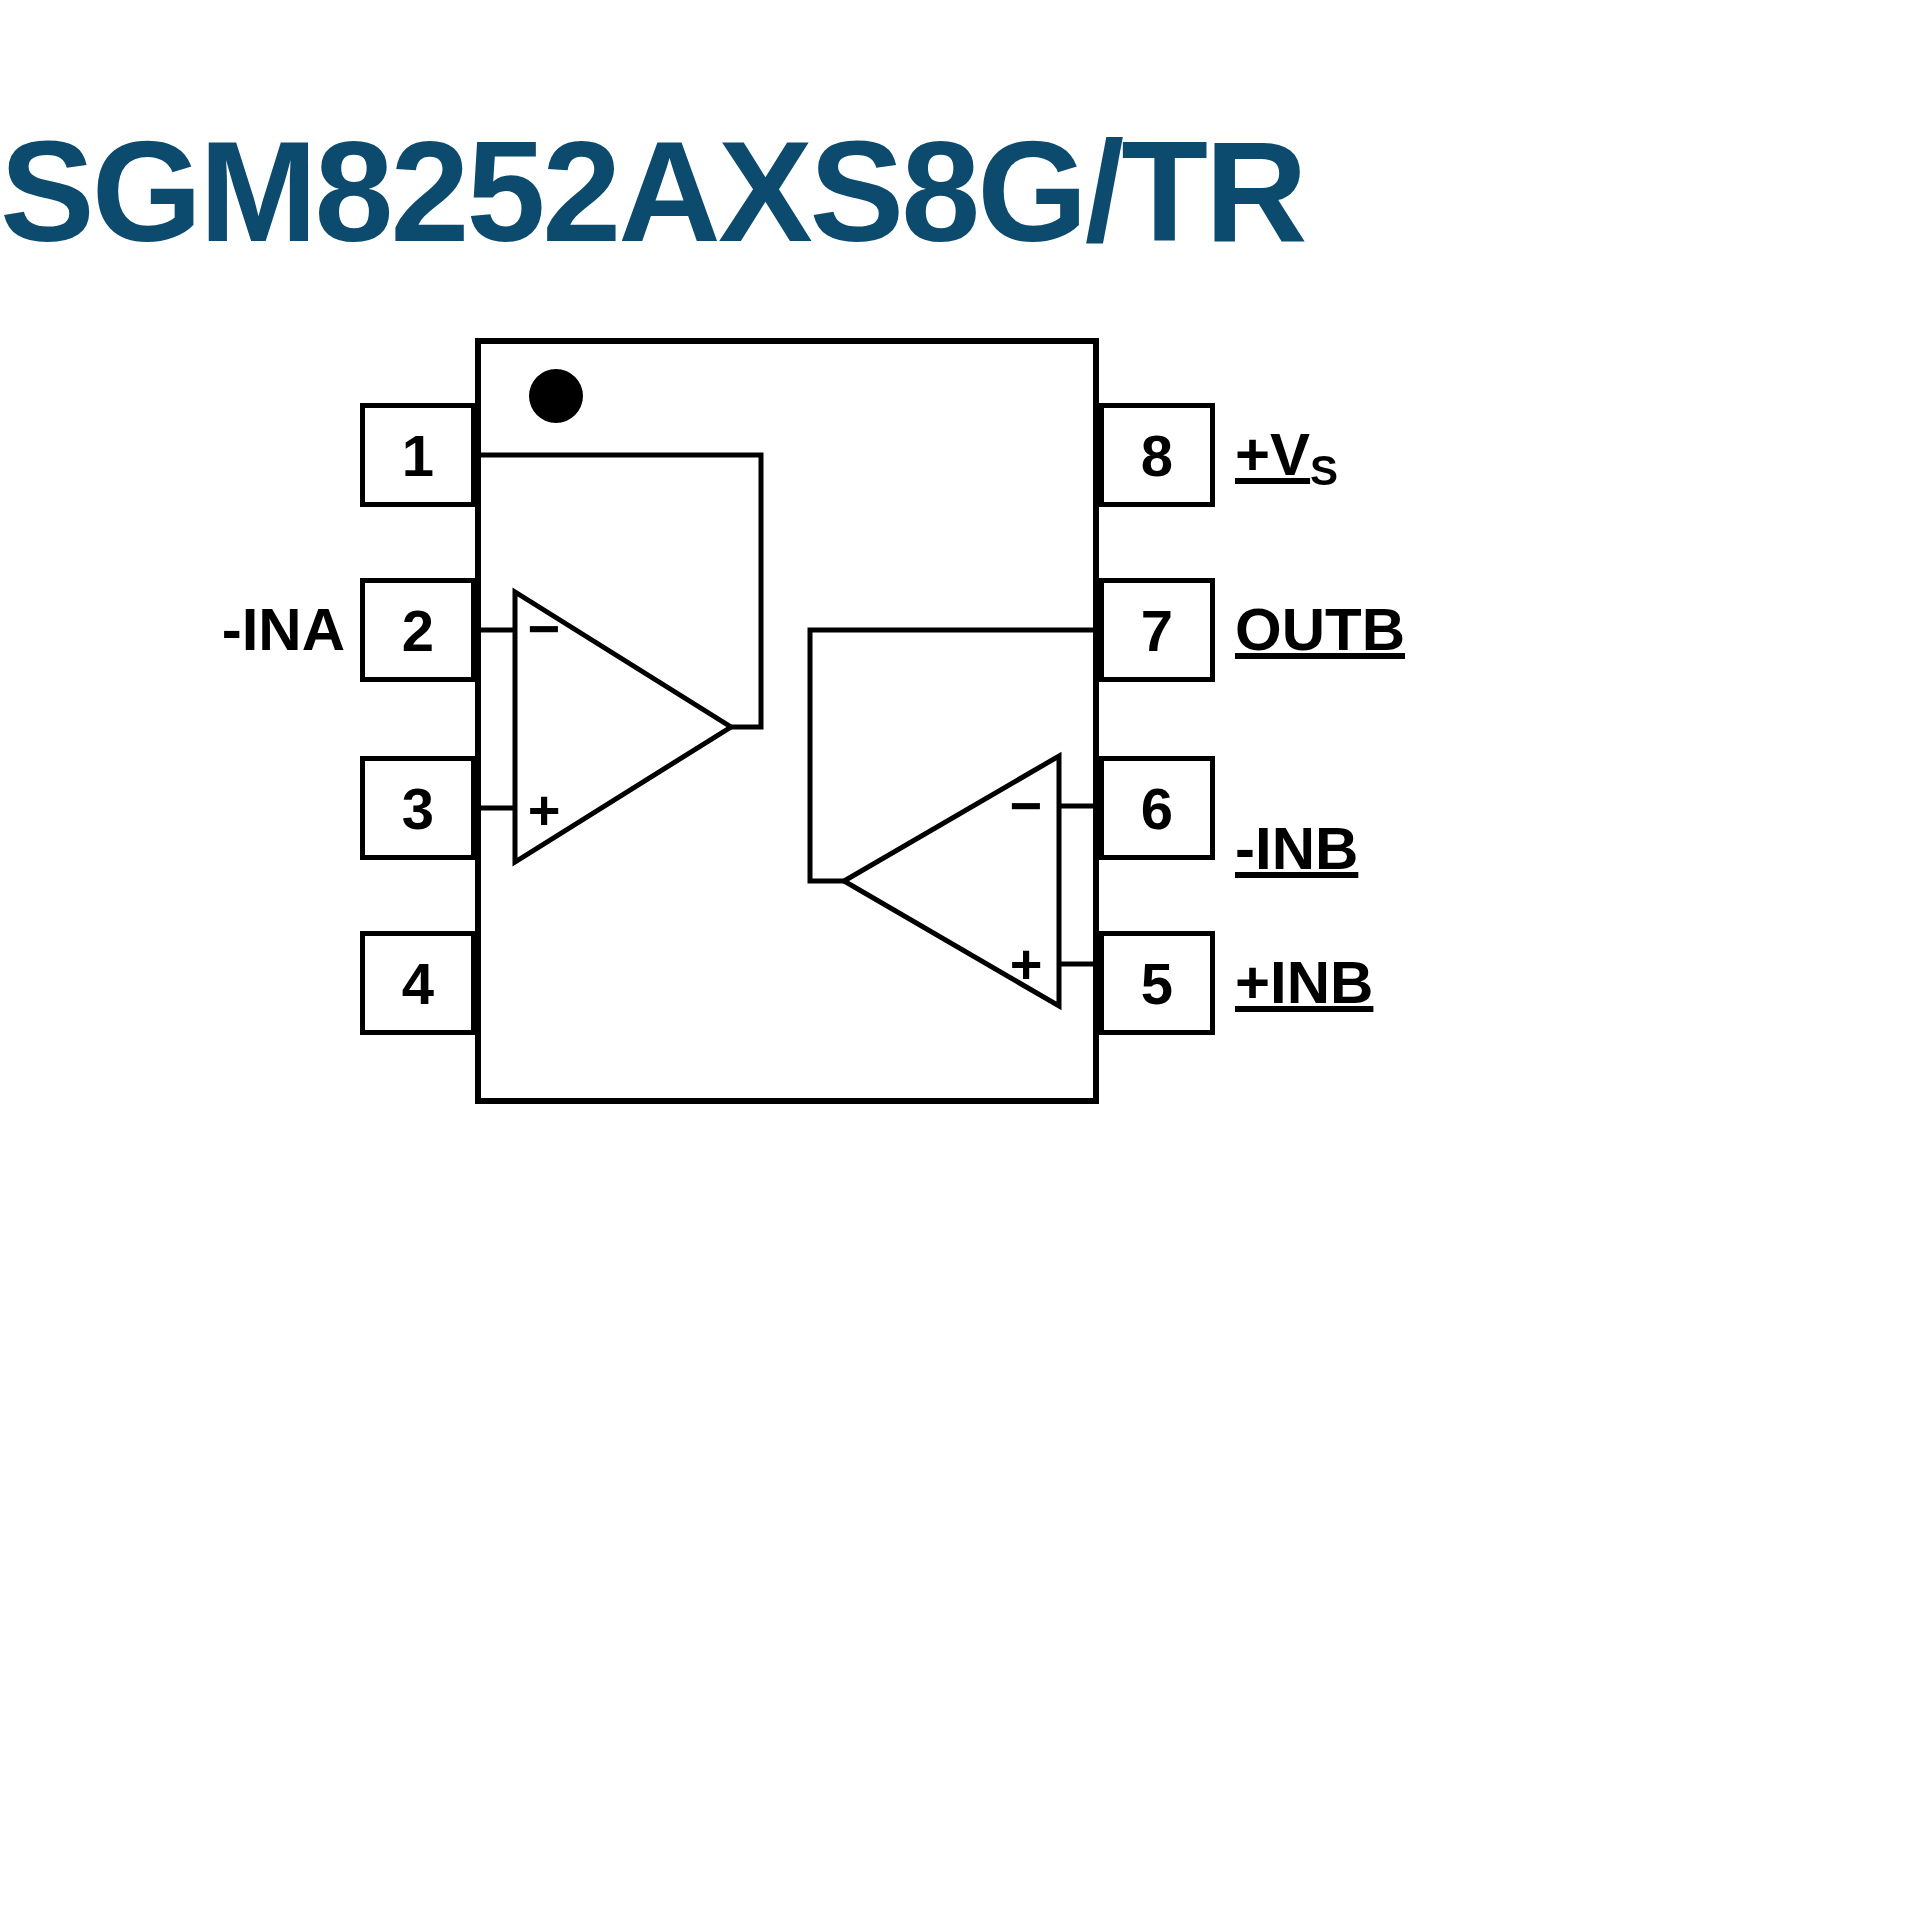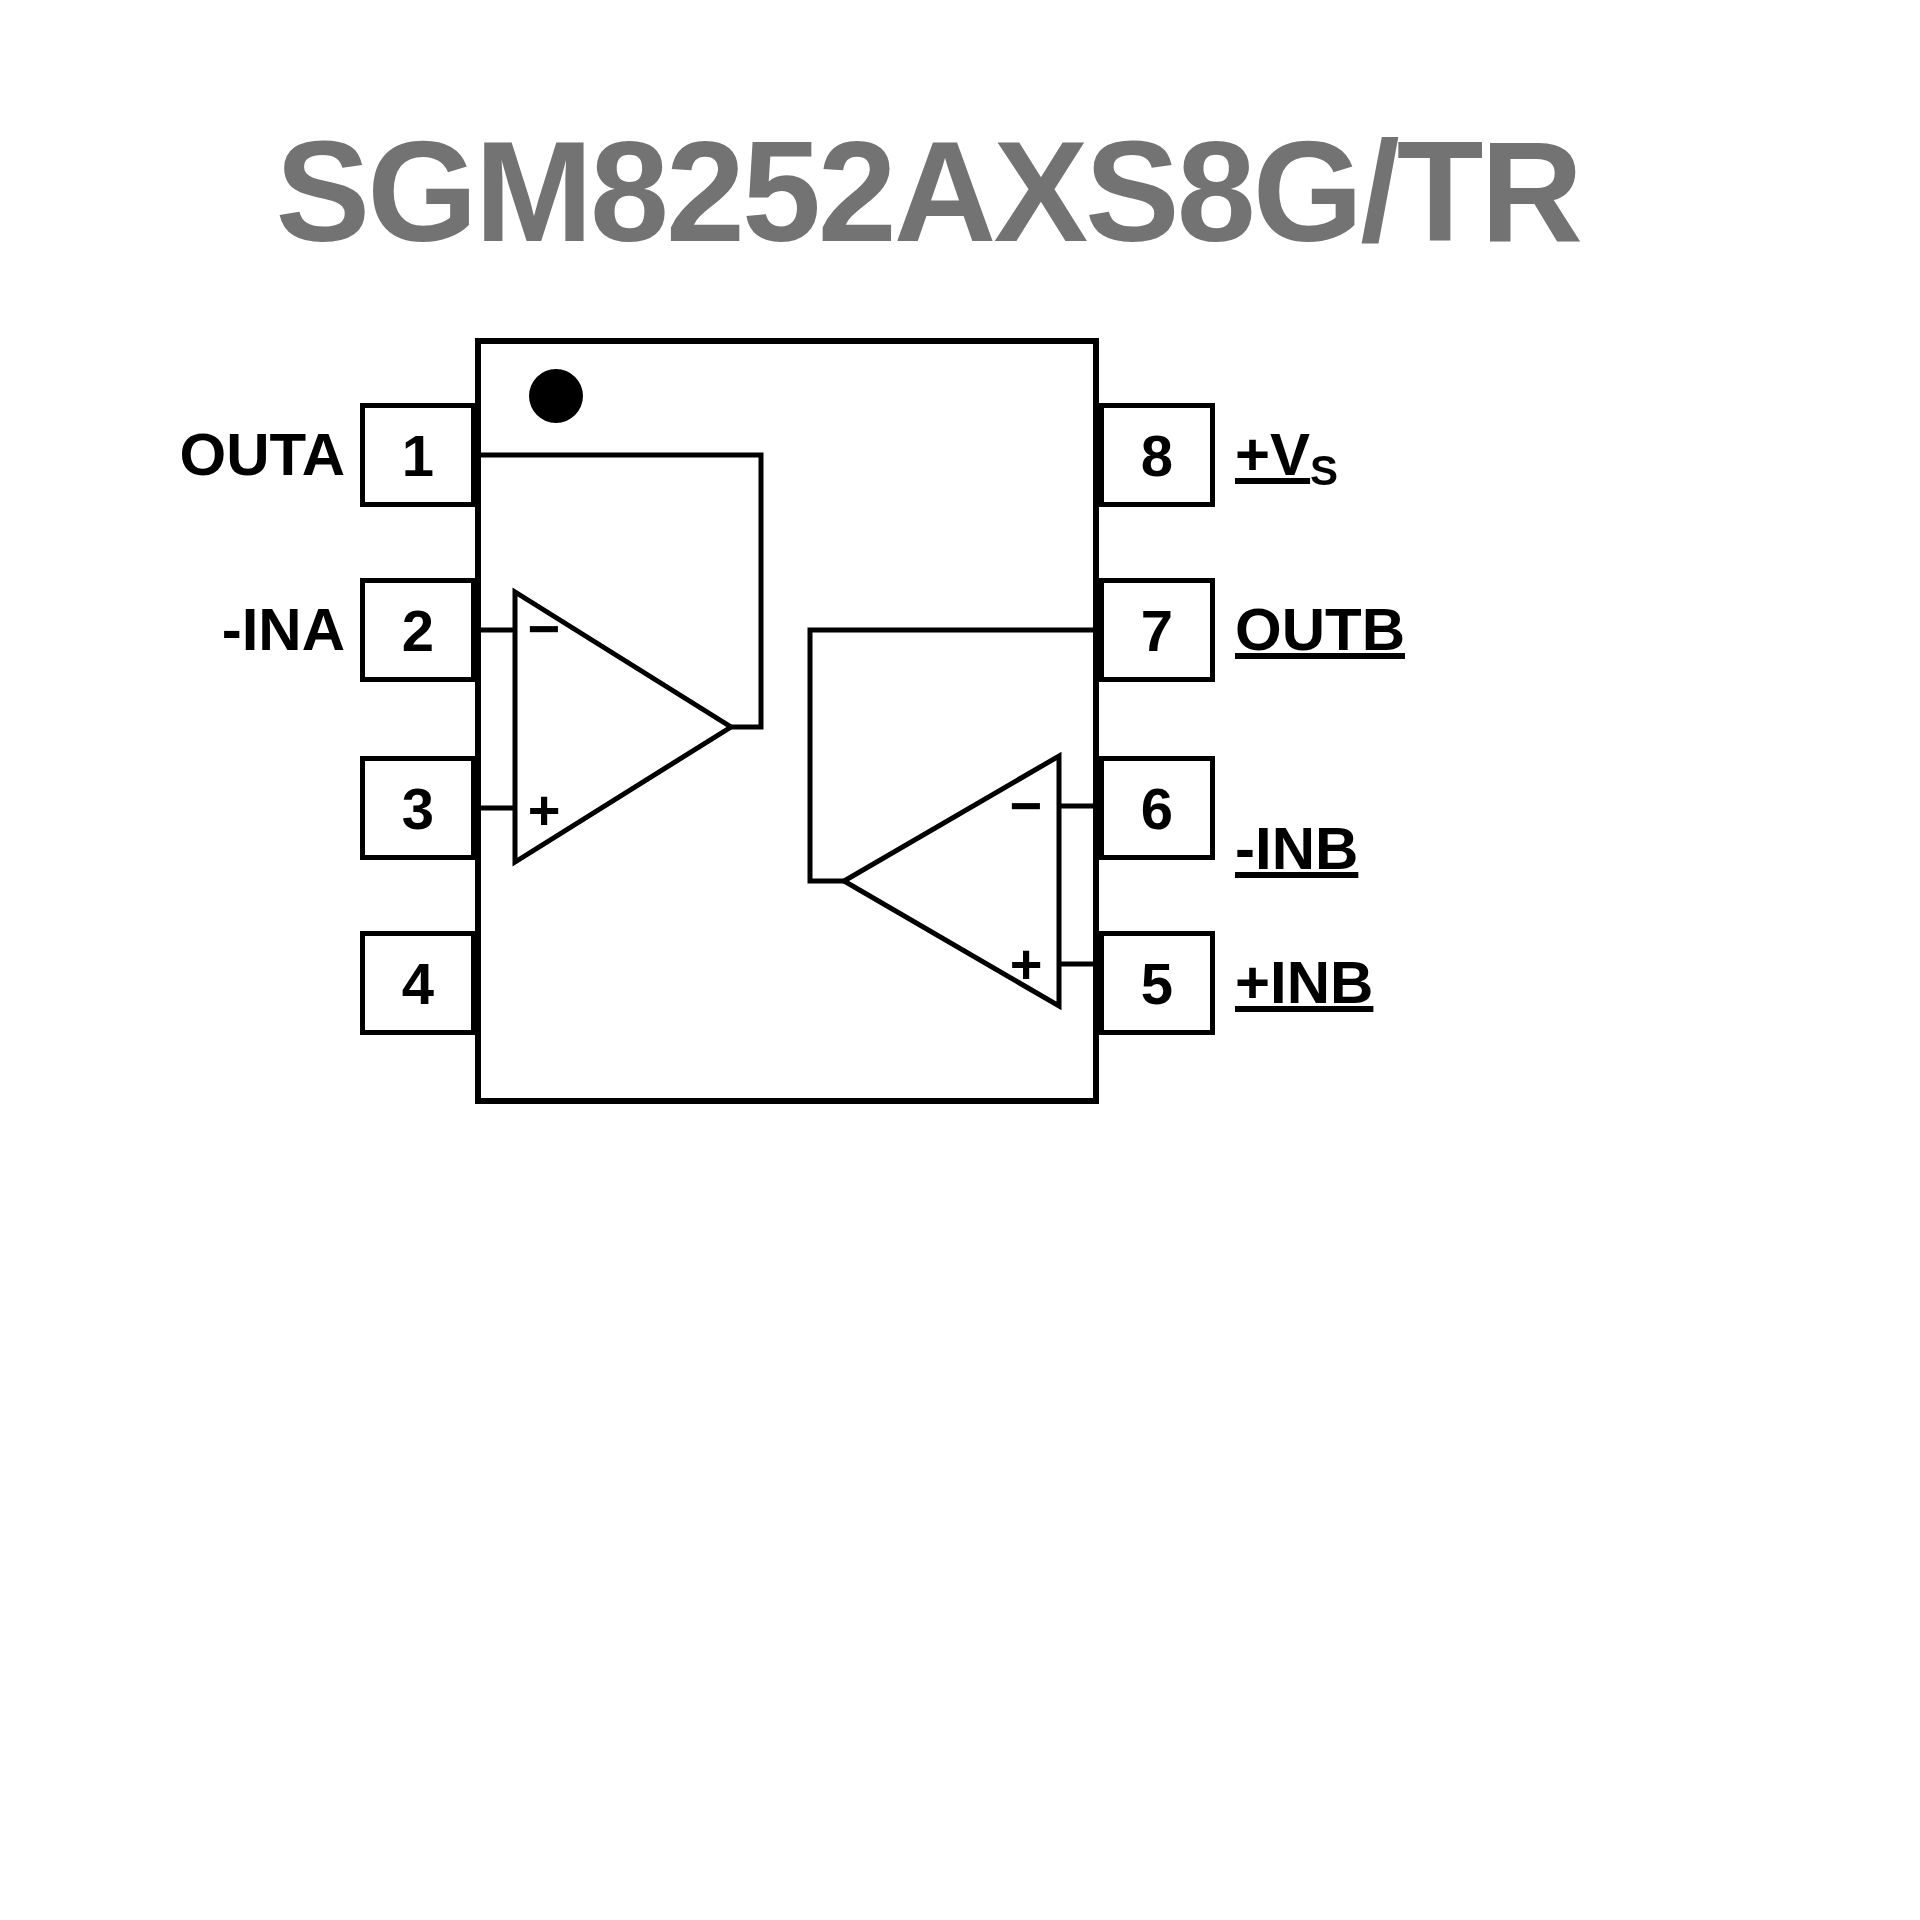--- a/index.html
+++ b/index.html
@@ -10,25 +10,25 @@
     width: 1920px;
     height: 1920px;
     background: #ffffff;
     overflow: hidden;
   }
   .title {
     position: absolute;
     top: 110px;
     left: 0;
     width: 1580px;
-    text-align: right;
+    text-align: left;
     font-size: 142px;
     font-weight: 900;
     letter-spacing: -3px;
-    color: #737373;
+    color: #0c4a6e;
     z-index: 5;
   }
   .ic-body {
     position: absolute;
     left: 475px;
     top: 338px;
     width: 624px;
     height: 766px;
     border: 6px solid #000;
     background: #ffffff;
@@ -136,23 +136,20 @@
   <div class="pin-box right" style="top:578px">
     <span class="pin-number">7</span>
   </div>
   <div class="pin-box right" style="top:756px">
     <span class="pin-number">6</span>
   </div>
   <div class="pin-box right" style="top:931px">
     <span class="pin-number">5</span>
   </div>
 
-  <div class="pin-label left-label" style="top:419px">
-    <span>OUTA</span><span class="sub"></span>
-  </div>
   <div class="pin-label left-label" style="top:594px">
     <span>-INA</span><span class="sub"></span>
   </div>
 
   <div class="pin-label right-label" style="top:419px">
     <span>+V</span><span class="sub">S</span>
   </div>
   <div class="pin-label right-label" style="top:594px">
     <span>OUTB</span><span class="sub"></span>
   </div>

